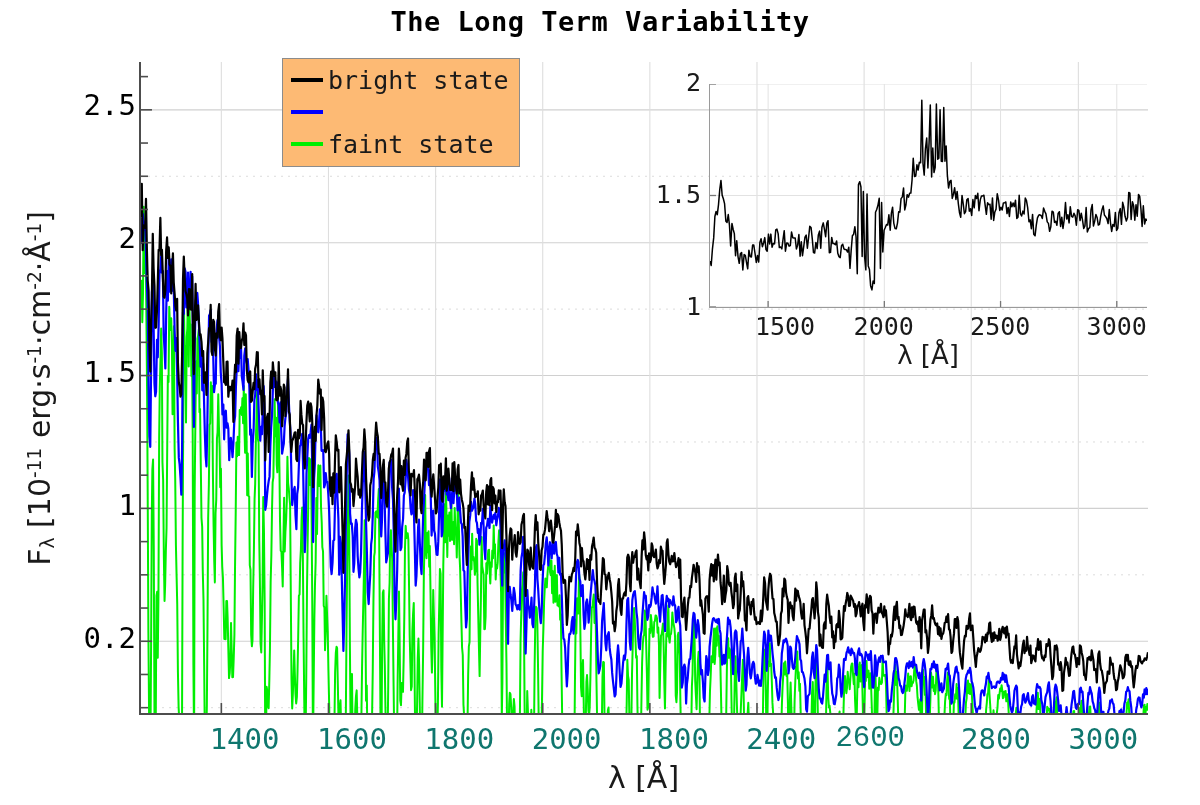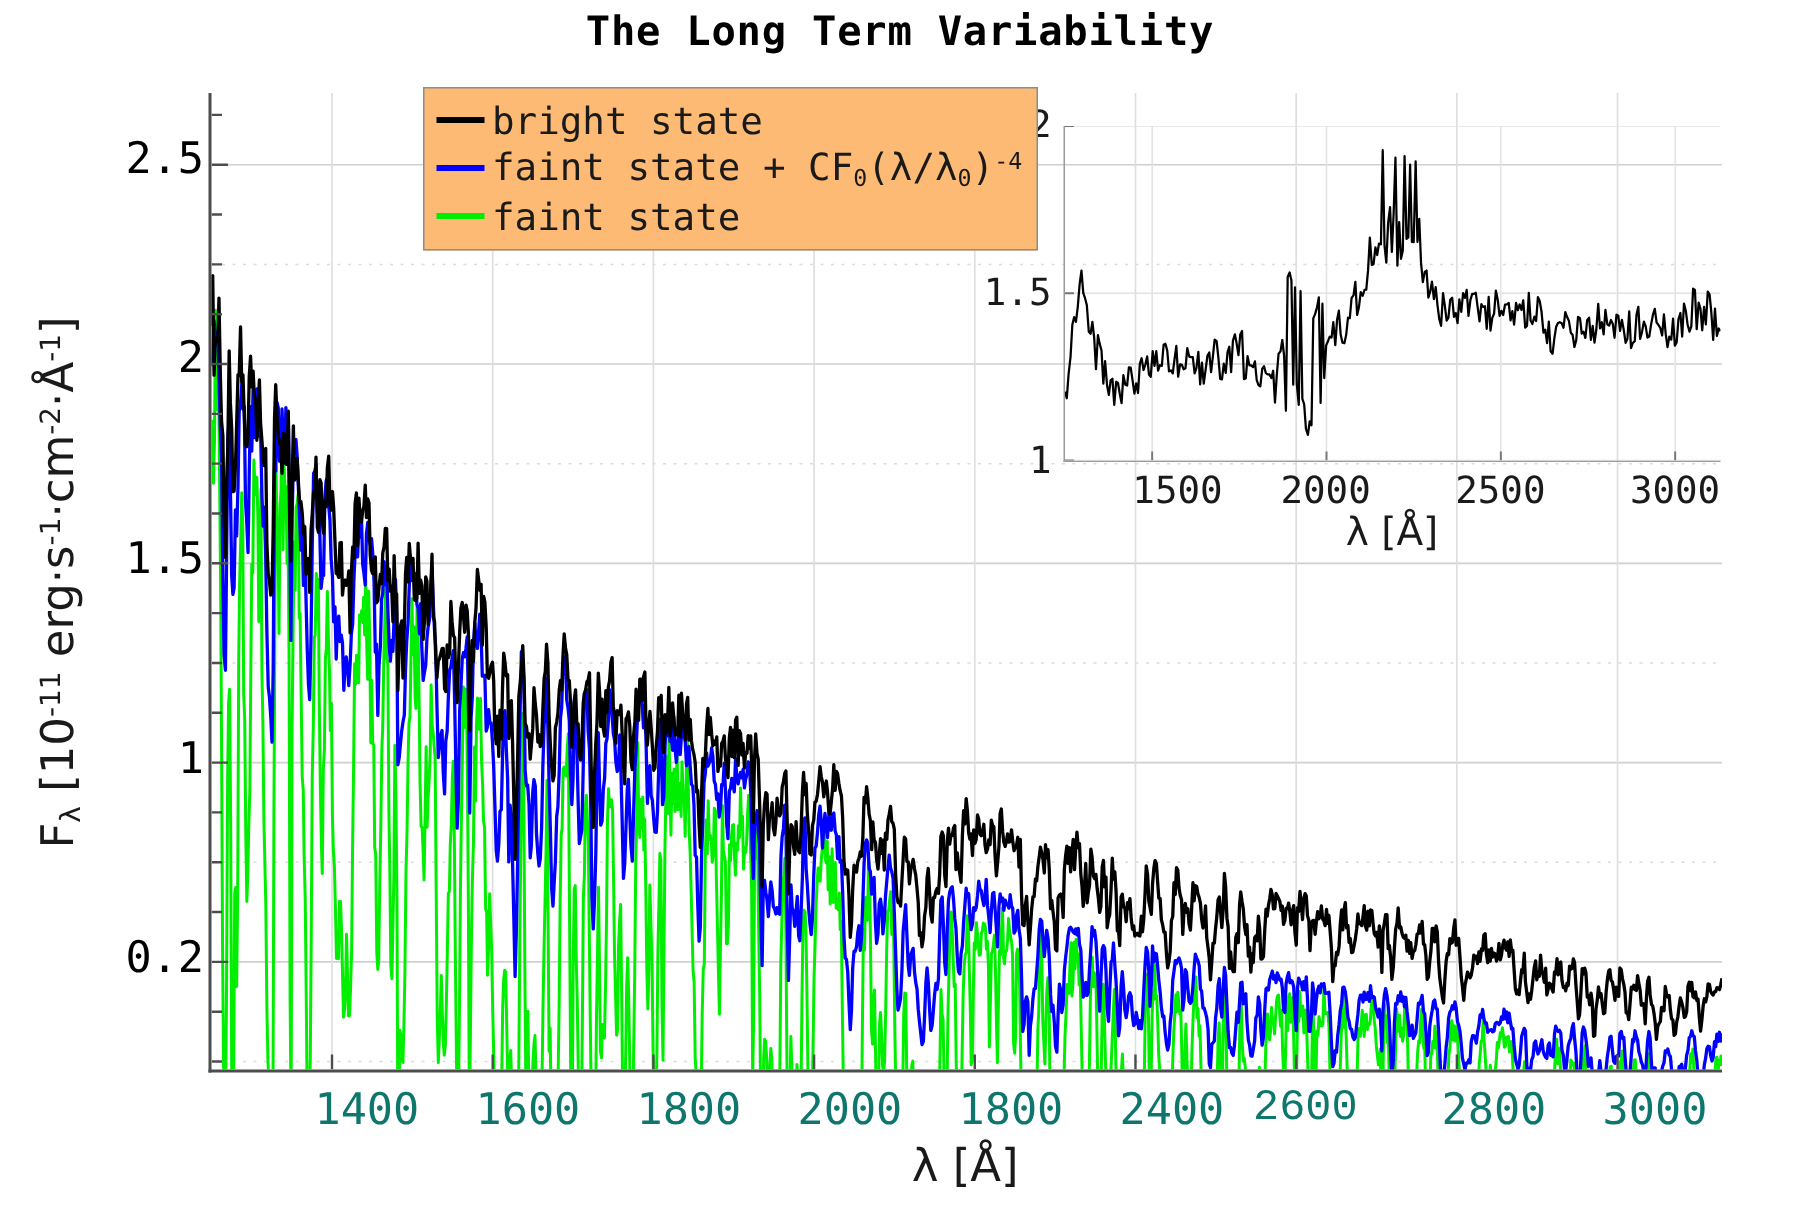--- a/index.html
+++ b/index.html
@@ -157,21 +157,20 @@
     <span><span>F</span><sub>λ</sub><span> [10</span><sup>-11</sup><span> erg·s</span><sup>-1</sup><span>·cm</span><sup>-2</sup><span>·Å</span><sup>-1</sup><span>]</span></span>
   </div>
 
   <div id="legend">
     <div class="leg-row">
       <span class="leg-line"></span>
       <span class="leg-text">bright state</span>
     </div>
     <div class="leg-row">
       <span class="leg-line" style="border-top-color:#0000ff"></span>
-      <span class="leg-text"><span>faint state + CF</span><sub>0</sub><span>(λ/λ</span><sub>0</sub><span>)</span><sup>-4</sup></span>
     </div>
     <div class="leg-row">
       <span class="leg-line" style="border-top-color:#00ee00"></span>
       <span class="leg-text">faint state</span>
     </div>
   </div>
 
   <div id="inset">
     <svg id="inset-svg" viewBox="0 0 438 224" preserveAspectRatio="none">
       <g id="inset-grid">

